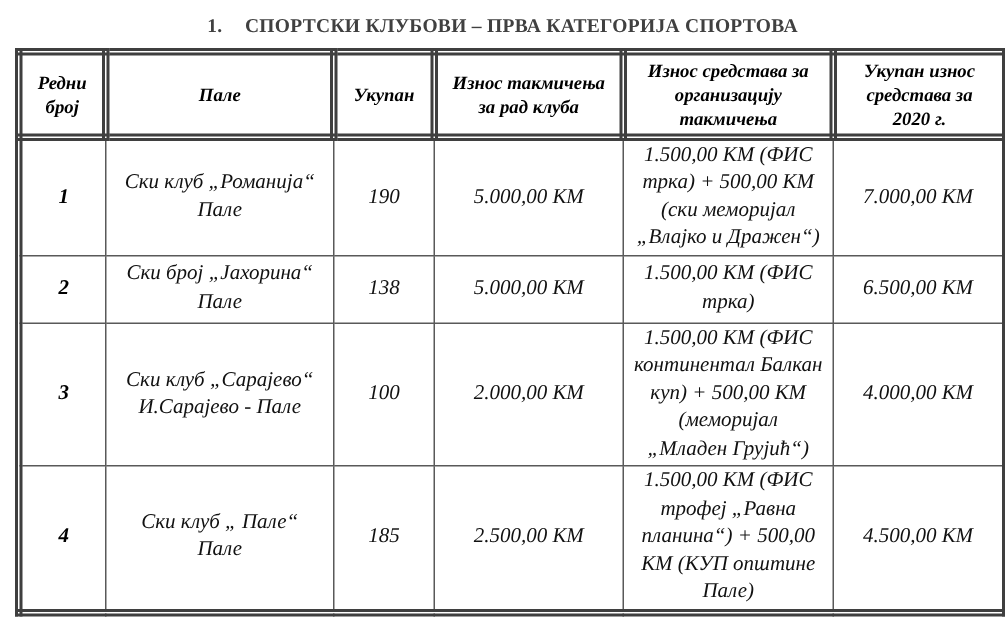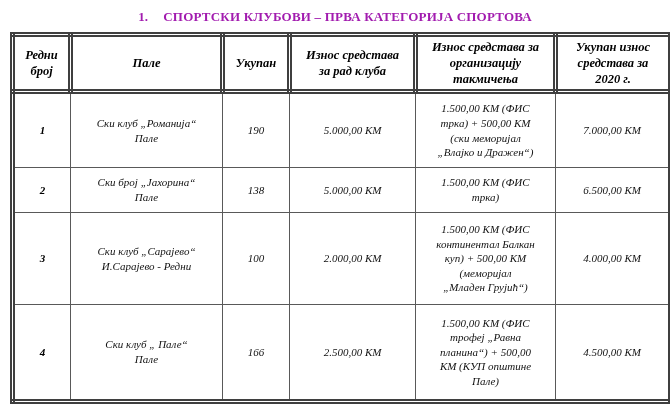--- a/index.html
+++ b/index.html
@@ -9,21 +9,21 @@
     font-family: "Liberation Serif", "DejaVu Serif", serif;
     color: #111;
     overflow: hidden;
   }
   .doc-title {
     margin: 9px 0 7px 0;
     text-align: center;
     font-weight: bold;
     font-size: 13px;
     letter-spacing: 0.2px;
-    color: #a21caf;
+    color: #404040;
   }
   .doc-title .title-text { margin-left: 15px; }
   table.clubs {
     margin-left: 10px;
     width: 658px;
     table-layout: fixed;
     border-collapse: collapse;
     border: 5px double #3f3f3f;
     font-style: italic;
   }
@@ -43,21 +43,21 @@
   thead th {
     border: 5px double #3f3f3f;
     font-size: 12.5px;
     font-weight: bold;
     line-height: 1.28;
     height: 57px;
     color: #000;
   }
   tbody td {
     border: 1.5px solid #595959;
-    font-size: 11px;
+    font-size: 14px;
     line-height: 1.32;
   }
   tbody td.ordinal { font-weight: bold; color: #000; }
   tbody tr.r1 { height: 76px; }
   tbody tr.r2 { height: 45px; }
   tbody tr.r3 { height: 92px; }
   tbody tr.r4 { height: 97px; }
 </style>
 </head>
 <body>
@@ -74,21 +74,21 @@
       <col class="c4">
       <col class="c5">
       <col class="c6">
   </colgroup>
   <thead>
     <tr>
       <th>Редни
 број</th>
       <th>Пале</th>
       <th>Укупан</th>
-      <th>Износ средстава
+      <th>Износ такмичења
 за рад клуба</th>
       <th>Износ средстава за
 организацију
 такмичења</th>
       <th>Укупан износ
 средстава за
 2020 г.</th>
     </tr>
   </thead>
   <tbody>
@@ -110,35 +110,35 @@
 Пале</td>
       <td>138</td>
       <td>5.000,00 КМ</td>
       <td>1.500,00 КМ (ФИС
 трка)</td>
       <td>6.500,00 КМ</td>
     </tr>
     <tr class="r3">
       <td class="ordinal">3</td>
       <td>Ски клуб „Сарајево“
-И.Сарајево - Редни</td>
+И.Сарајево - Пале</td>
       <td>100</td>
       <td>2.000,00 КМ</td>
       <td>1.500,00 КМ (ФИС
 континентал Балкан
 куп) + 500,00 КМ
 (меморијал
 „Младен Грујић“)</td>
       <td>4.000,00 КМ</td>
     </tr>
     <tr class="r4">
       <td class="ordinal">4</td>
       <td>Ски клуб „ Пале“
 Пале</td>
-      <td>166</td>
+      <td>185</td>
       <td>2.500,00 КМ</td>
       <td>1.500,00 КМ (ФИС
 трофеј „Равна
 планина“) + 500,00
 КМ (КУП општине
 Пале)</td>
       <td>4.500,00 КМ</td>
     </tr>
   </tbody>
 </table>

